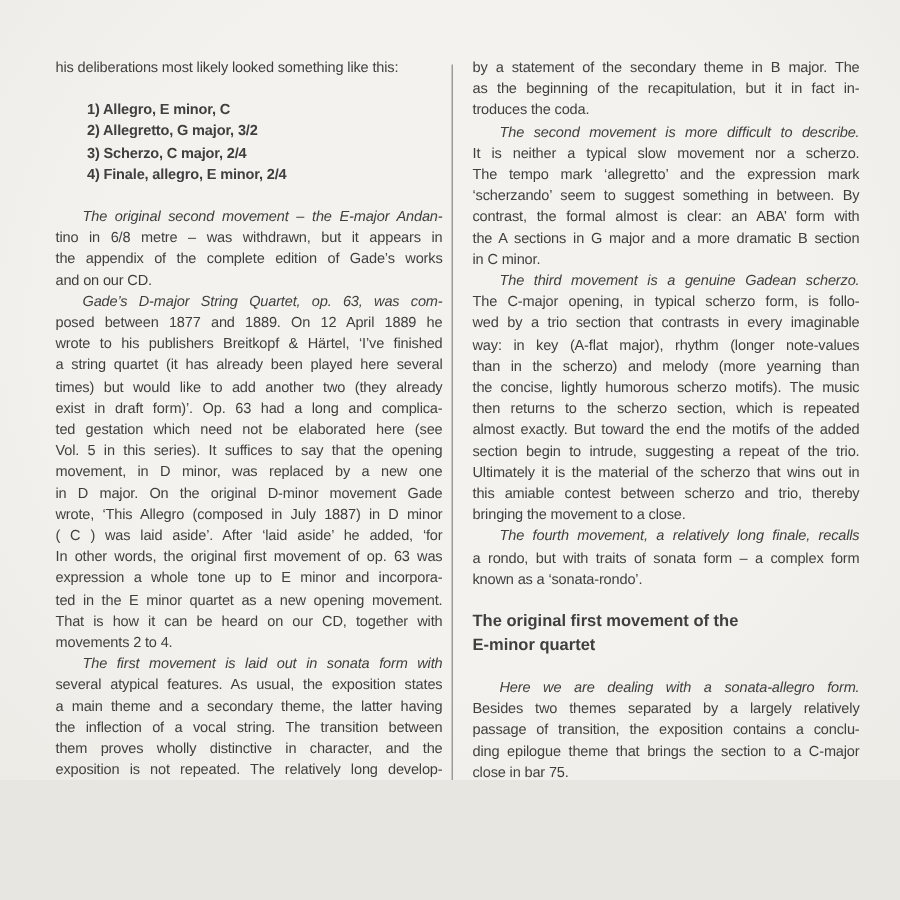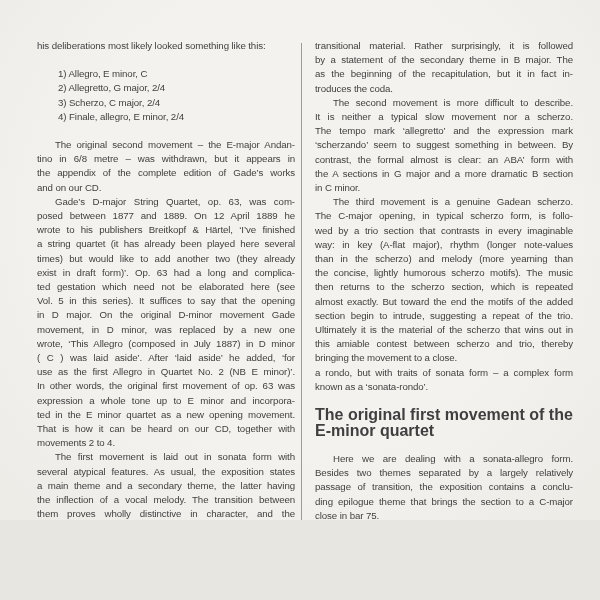--- a/index.html
+++ b/index.html
@@ -35,33 +35,34 @@
     background: #9b9b98;
   }
   .block { margin: 0; }
   .block-paragraph .line {
     text-align: justify;
     text-align-last: justify;
   }
   .block-paragraph .line.end {
     text-align-last: left;
   }
-  .line.indent { text-indent: 18px; }
+  .line.indent { text-indent: 18px; font-style: italic; }
   .block-list {
     margin: 14px 0 14px 0;
     padding-left: 21px;
   }
   .block-list .line {
     text-align: left;
     text-align-last: left;
+    font-weight: bold;
   }
   .block-heading {
     margin: 13px 0 14px 0;
     font-weight: bold;
-    font-size: 16px;
+    font-size: 11px;
     line-height: 15.5px;
     letter-spacing: 0;
   }
   .block-heading .line {
     text-align: left;
     text-align-last: left;
   }
   .page-number {
     position: absolute;
     left: 0;
@@ -77,64 +78,62 @@
 </head>
 <body>
 
 <div class="page">
   <div class="column column-left">
       <div class="block block-paragraph">
         <div class="line end">his deliberations most likely looked something like this:</div>
       </div>
       <div class="block block-list">
         <div class="line">1) Allegro, E minor, C</div>
-        <div class="line">2) Allegretto, G major, 2/4</div>
+        <div class="line">2) Allegretto, G major, 3/2</div>
         <div class="line">3) Scherzo, C major, 2/4</div>
         <div class="line end">4) Finale, allegro, E minor, 2/4</div>
       </div>
       <div class="block block-paragraph">
         <div class="line indent">The original second movement – the E-major Andan-</div>
         <div class="line">tino in 6/8 metre – was withdrawn, but it appears in</div>
         <div class="line">the appendix of the complete edition of Gade’s works</div>
         <div class="line end">and on our CD.</div>
       </div>
       <div class="block block-paragraph">
         <div class="line indent">Gade’s D-major String Quartet, op. 63, was com-</div>
         <div class="line">posed between 1877 and 1889. On 12 April 1889 he</div>
         <div class="line">wrote to his publishers Breitkopf &amp; Härtel, ‘I’ve finished</div>
         <div class="line">a string quartet (it has already been played here several</div>
         <div class="line">times) but would like to add another two (they already</div>
         <div class="line">exist in draft form)’. Op. 63 had a long and complica-</div>
         <div class="line">ted gestation which need not be elaborated here (see</div>
         <div class="line">Vol. 5 in this series). It suffices to say that the opening</div>
+        <div class="line">movement, in D minor, was replaced by a new one</div>
         <div class="line">in D major. On the original D-minor movement Gade</div>
-        <div class="line">movement, in D minor, was replaced by a new one</div>
         <div class="line">wrote, ‘This Allegro (composed in July 1887) in D minor</div>
         <div class="line">( C ) was laid aside’. After ‘laid aside’ he added, ‘for</div>
-        <div class="line">use as the first Allegro in Quartet No. 2 (NB E minor)’.</div>
         <div class="line">In other words, the original first movement of op. 63 was</div>
         <div class="line">expression a whole tone up to E minor and incorpora-</div>
         <div class="line">ted in the E minor quartet as a new opening movement.</div>
         <div class="line">That is how it can be heard on our CD, together with</div>
         <div class="line end">movements 2 to 4.</div>
       </div>
       <div class="block block-paragraph">
         <div class="line indent">The first movement is laid out in sonata form with</div>
         <div class="line">several atypical features. As usual, the exposition states</div>
         <div class="line">a main theme and a secondary theme, the latter having</div>
-        <div class="line">the inflection of a vocal melody. The transition between</div>
+        <div class="line">the inflection of a vocal string. The transition between</div>
         <div class="line">them proves wholly distinctive in character, and the</div>
         <div class="line">exposition is not repeated. The relatively long develop-</div>
         <div class="line">ment section makes use of both the main theme and the</div>
       </div>
     </div>
   <div class="divider"></div>
   <div class="column column-right">
       <div class="block block-paragraph">
-        <div class="line">transitional material. Rather surprisingly, it is followed</div>
         <div class="line">by a statement of the secondary theme in B major. The</div>
         <div class="line">as the beginning of the recapitulation, but it in fact in-</div>
         <div class="line end">troduces the coda.</div>
       </div>
       <div class="block block-paragraph">
         <div class="line indent">The second movement is more difficult to describe.</div>
         <div class="line">It is neither a typical slow movement nor a scherzo.</div>
         <div class="line">The tempo mark ‘allegretto’ and the expression mark</div>
         <div class="line">‘scherzando’ seem to suggest something in between. By</div>
         <div class="line">contrast, the formal almost is clear: an ABA’ form with</div>
@@ -149,20 +148,21 @@
         <div class="line">than in the scherzo) and melody (more yearning than</div>
         <div class="line">the concise, lightly humorous scherzo motifs). The music</div>
         <div class="line">then returns to the scherzo section, which is repeated</div>
         <div class="line">almost exactly. But toward the end the motifs of the added</div>
         <div class="line">section begin to intrude, suggesting a repeat of the trio.</div>
         <div class="line">Ultimately it is the material of the scherzo that wins out in</div>
         <div class="line">this amiable contest between scherzo and trio, thereby</div>
         <div class="line end">bringing the movement to a close.</div>
       </div>
       <div class="block block-paragraph">
+        <div class="line indent">The fourth movement, a relatively long finale, recalls</div>
         <div class="line">a rondo, but with traits of sonata form – a complex form</div>
         <div class="line end">known as a ‘sonata-rondo’.</div>
       </div>
       <div class="block block-heading">
         <div class="line">The original first movement of the</div>
         <div class="line end">E-minor quartet</div>
       </div>
       <div class="block block-paragraph">
         <div class="line indent">Here we are dealing with a sonata-allegro form.</div>
         <div class="line">Besides two themes separated by a largely relatively</div>

